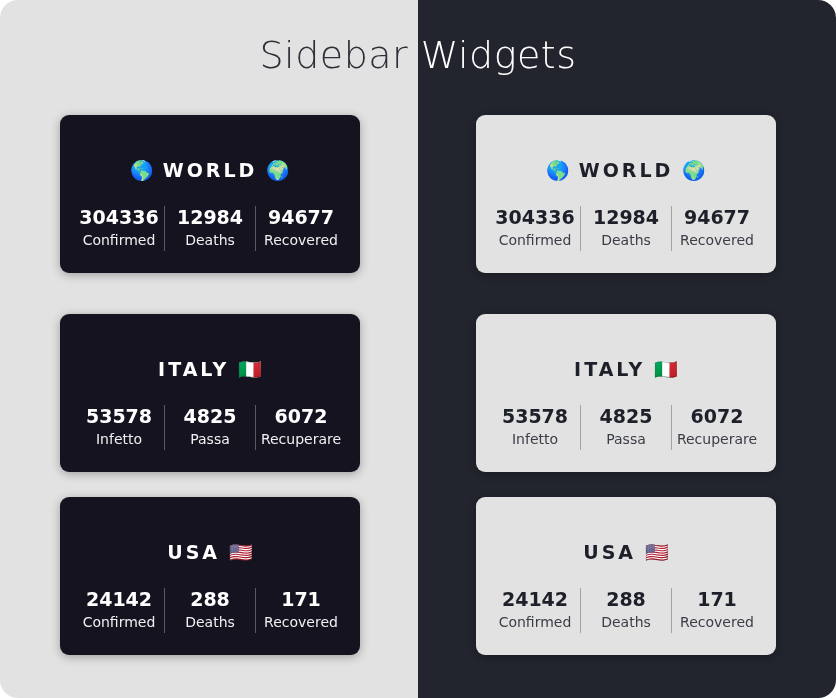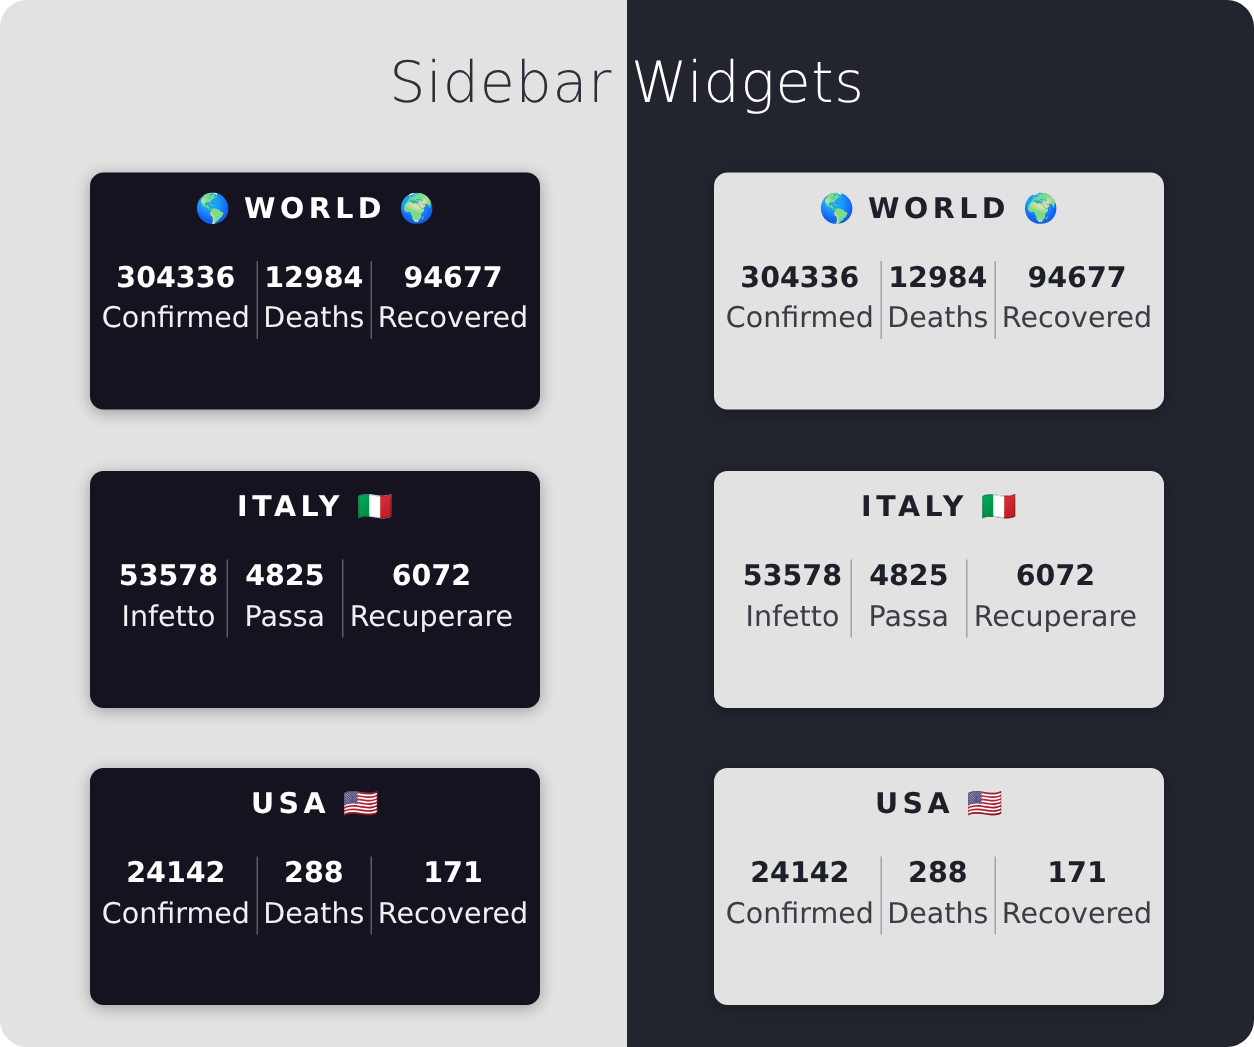--- a/index.html
+++ b/index.html
@@ -77,27 +77,27 @@
   .col-left  { left: 0; }
   .col-right { left: 418px; }
 
   .card {
     position: absolute;
     left: 60px;
     width: 300px;
     height: 158px;
     border-radius: 9px;
     box-sizing: border-box;
-    padding-top: 12px;
+    padding-top: 44px;
   }
   .col-right .card { left: 58px; width: 300px; }
 
   .card.c1 { top: 115px; }
   .card.c2 { top: 314px; }
-  .card.c3 { top: 512px; }
+  .card.c3 { top: 497px; }
 
   .card-dark {
     background: #15131f;
     box-shadow: 0 2px 10px rgba(0,0,0,0.30);
   }
   .card-light {
     background: #e2e2e2;
     box-shadow: 0 2px 10px rgba(0,0,0,0.28);
   }
 
@@ -139,21 +139,21 @@
     border-left: 1px solid rgba(110,112,120,0.55);
   }
 
   .stat-value {
     font-size: 19px;
     font-weight: 700;
     line-height: 1.25;
     font-family: "DejaVu Sans", sans-serif;
   }
   .stat-label {
-    font-size: 19px;
+    font-size: 14px;
     font-weight: 400;
     line-height: 1.5;
     font-family: "DejaVu Sans", sans-serif;
   }
   .card-dark  .stat-value { color: #ffffff; }
   .card-dark  .stat-label { color: #f0f0f2; }
   .card-light .stat-value { color: #1d2029; }
   .card-light .stat-label { color: #3a3d45; }
 </style>
 </head>

